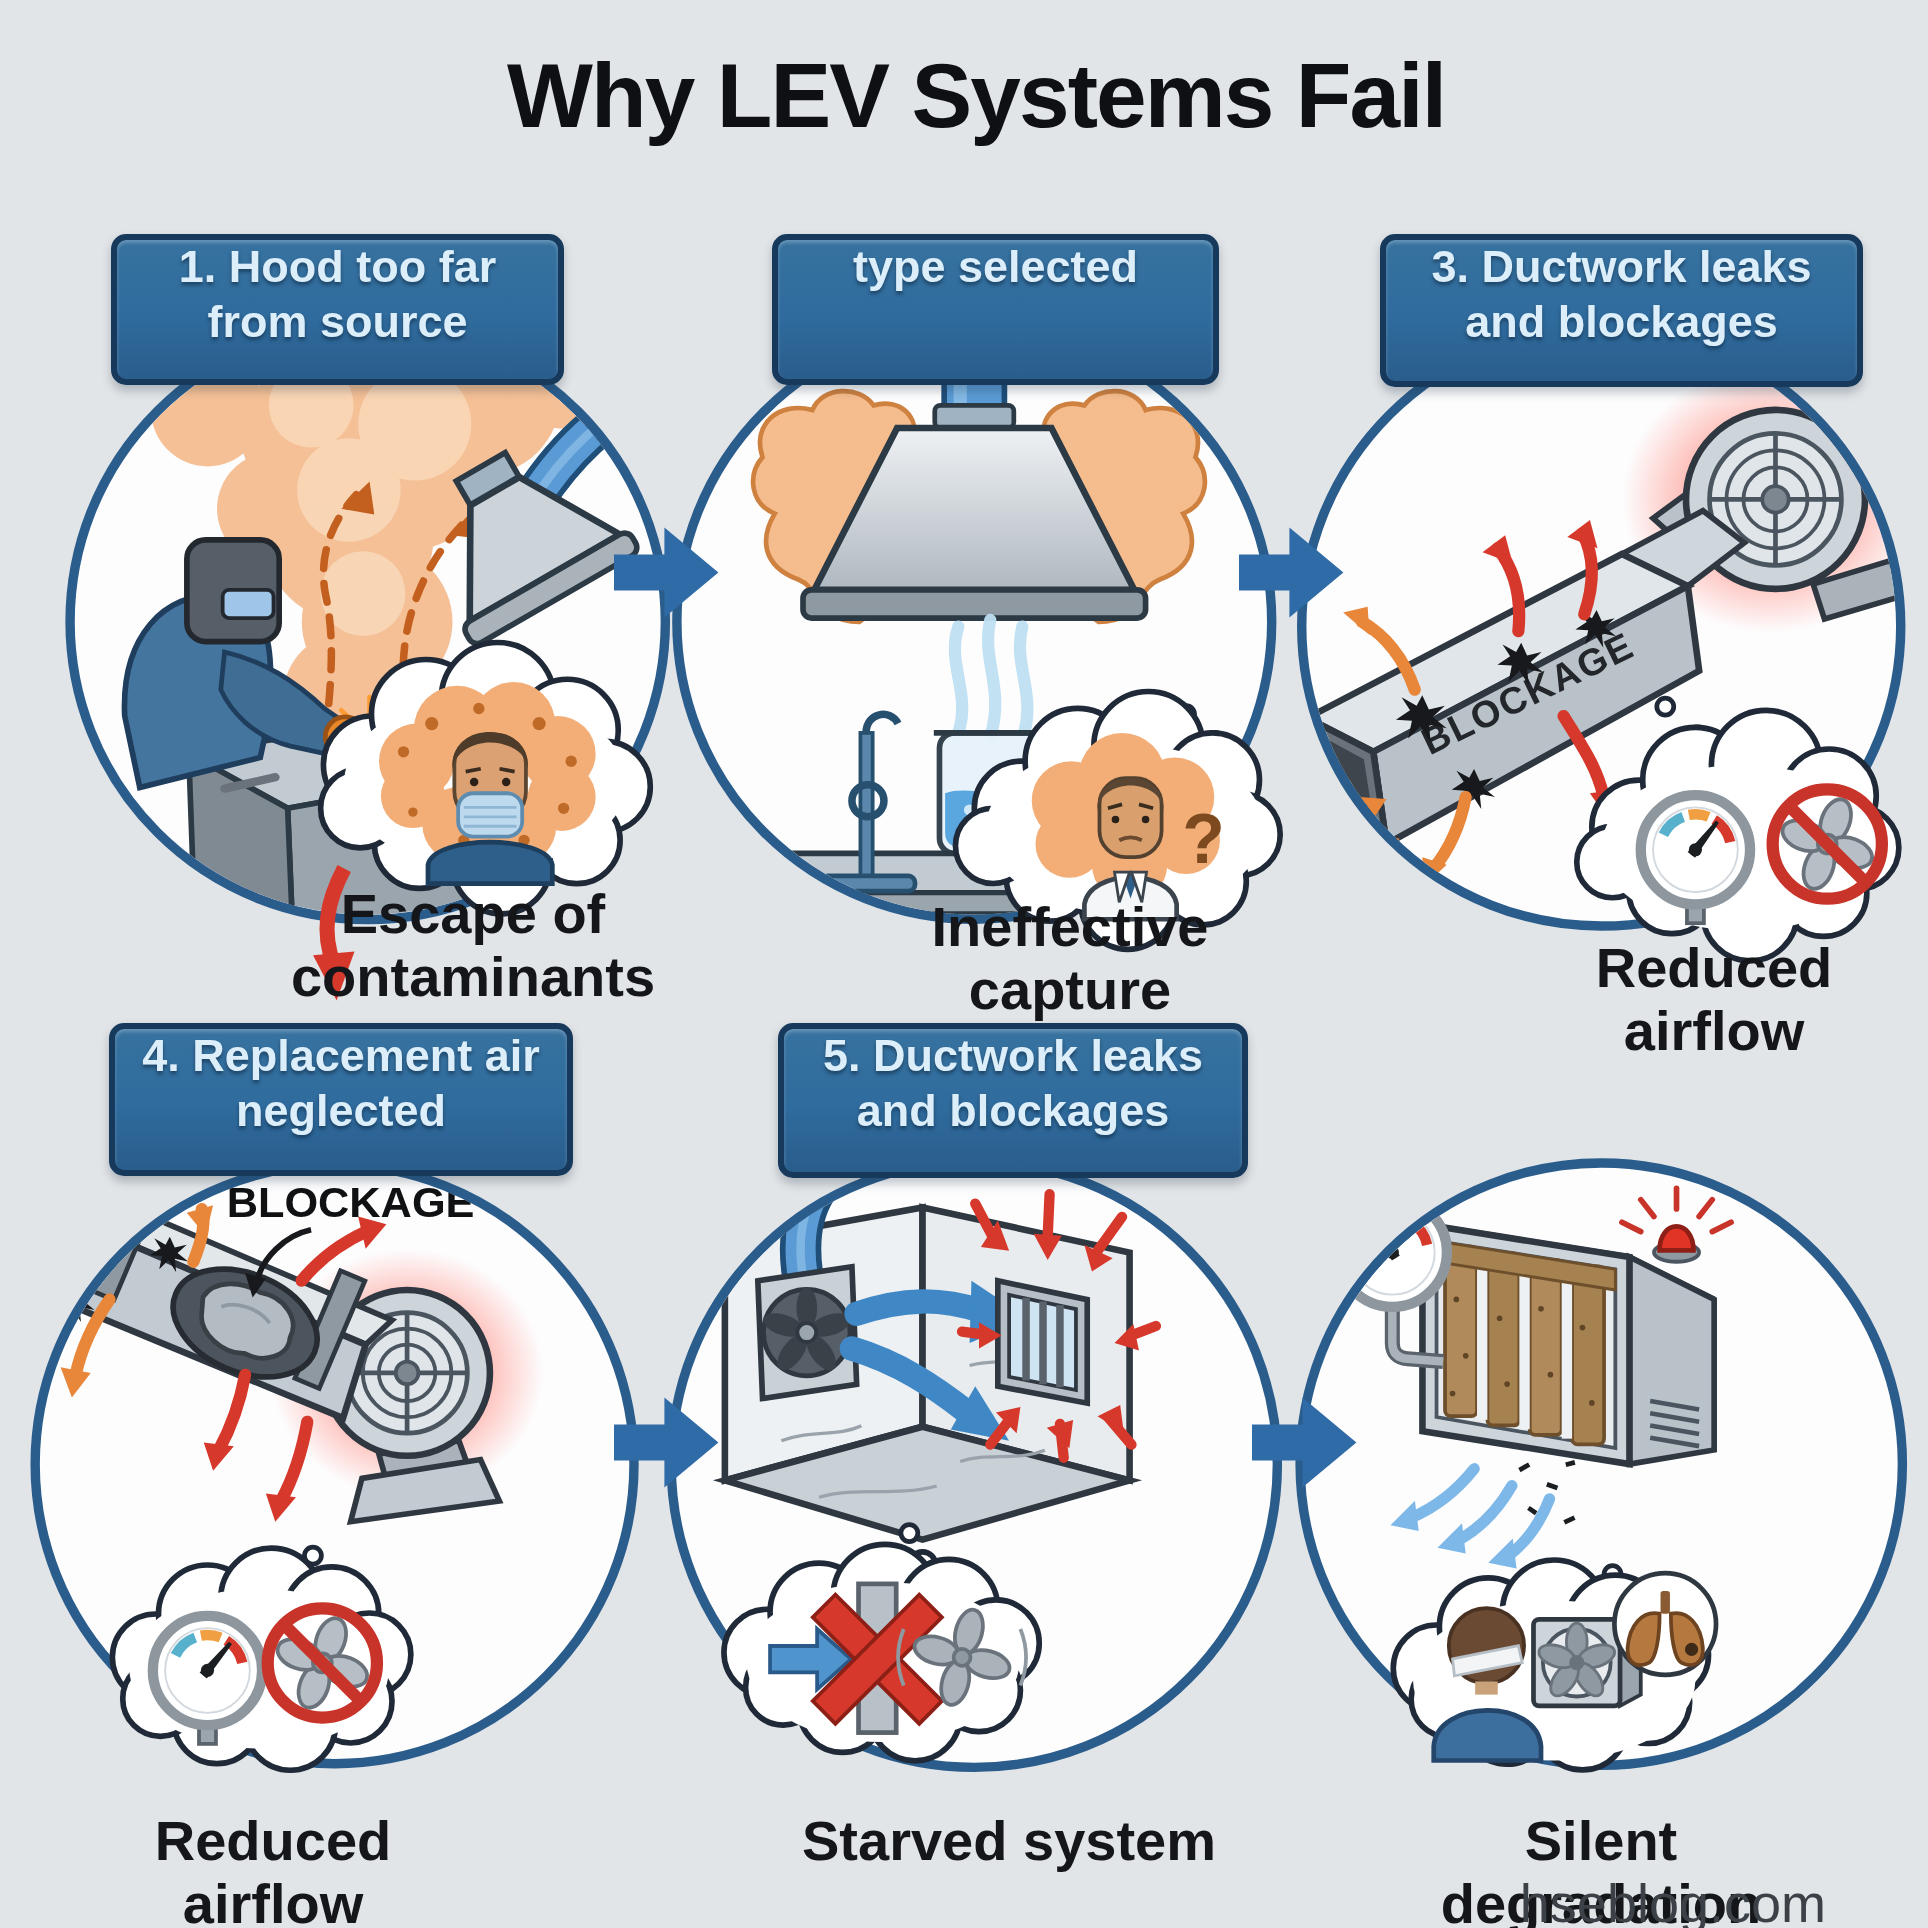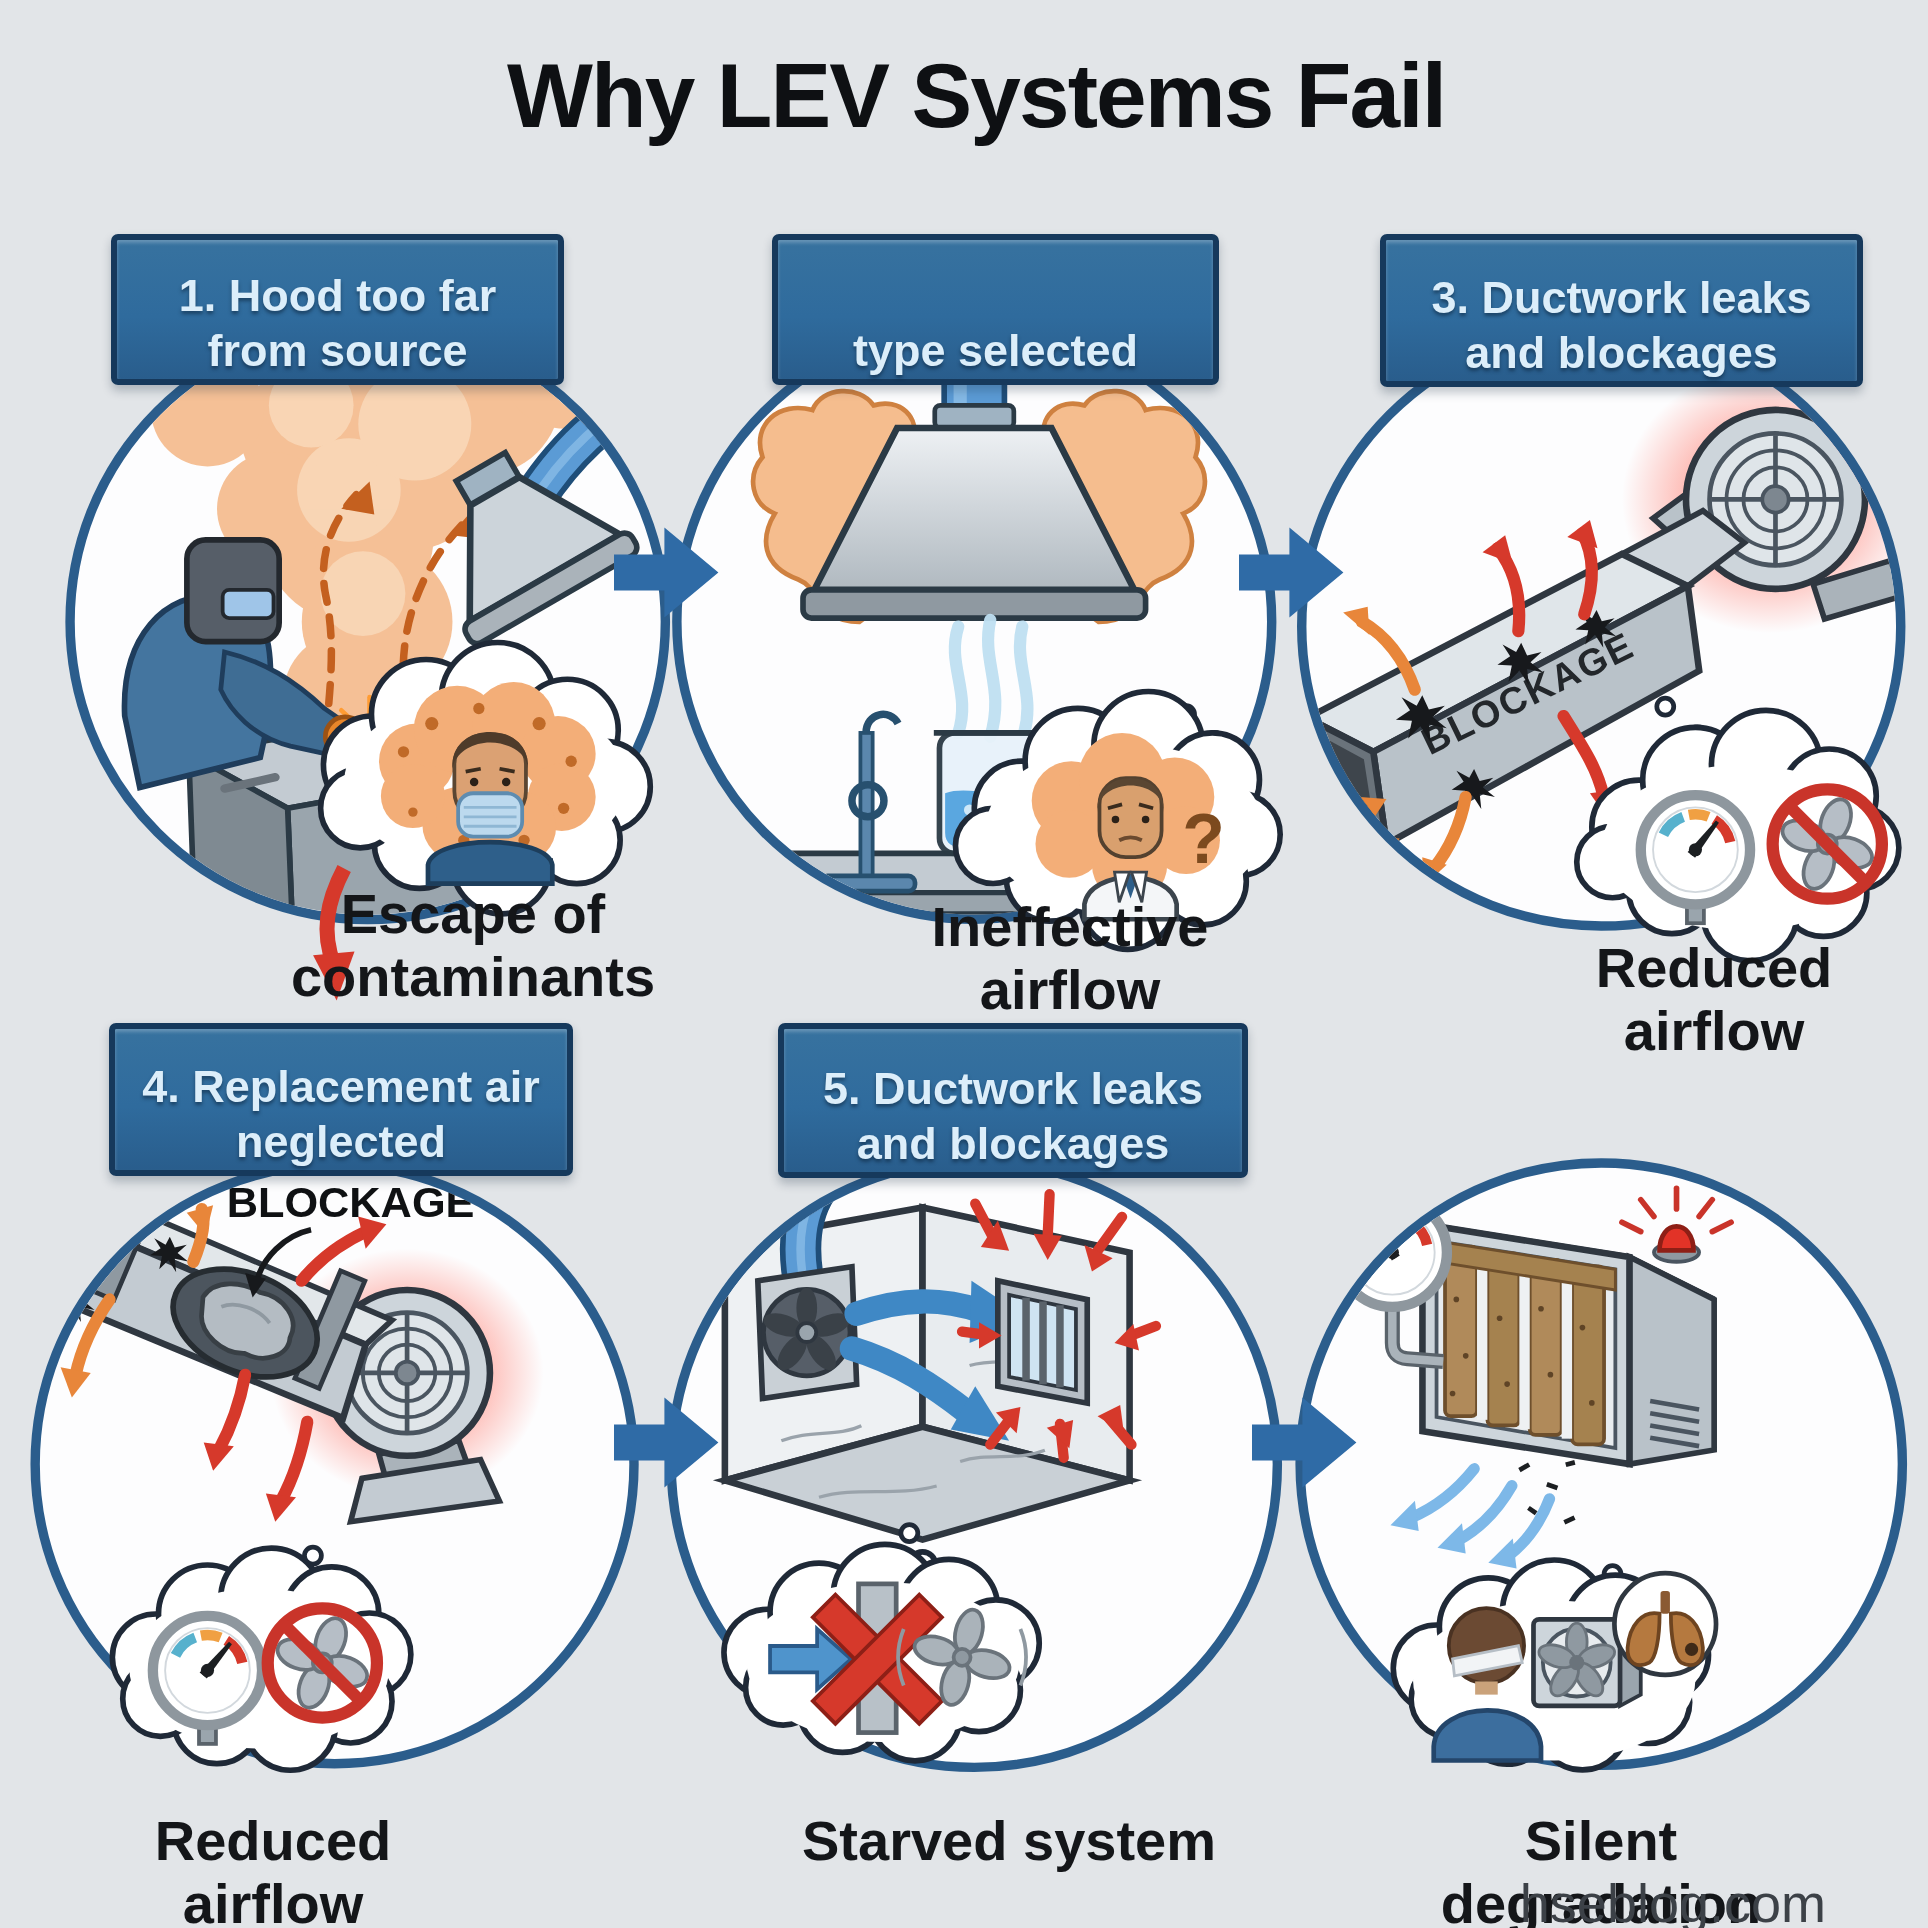--- a/index.html
+++ b/index.html
@@ -1,22 +1,22 @@
 <!DOCTYPE html>
 <html style="--background: #e2e5e8; --title-text: #0e1013; --header-fill: #2f6b9d; --header-border: #16395c; --header-text: #dceefa; --circle-fill: #fdfdfe; --circle-border: #2b5d8c; --flow-arrow: #2f6ba6; --caption-text: #141619; --alert-red: #d6392b; --warn-orange: #e8863a; --fume-orange: #f5bd8e; --duct-gray: #c3cbd2; --watermark-text: #3c4147;font-size:15px"><head>
 <meta charset="utf-8">
 <style>
   html,body{margin:0;padding:0;}
   body{font-family:"Liberation Sans",sans-serif;}
   .canvas{position:relative;width:1928px;height:1928px;background:var(--background,#e2e5e8);overflow:hidden;}
   .page-title{position:absolute;left:0;top:32px;width:1928px;text-align:center;margin:12px;
     font-size:91px;font-weight:700;letter-spacing:-1.9px;color:var(--title-text,#0e1013);}
-  .hdr{position:absolute;display:flex;flex-direction:column;justify-content:flex-end;align-items:center;
+  .hdr{position:absolute;display:flex;flex-direction:column;justify-content:flex-start;align-items:center;
     background:linear-gradient(180deg,#37729f 0%,var(--header-fill,#2f6b9d) 55%,#295d8c 100%);
-    border:6.6px solid var(--header-border,#16395c);border-radius:7px;
+    border:6.6px solid var(--header-border,#16395c);border-radius:15px;
     box-shadow:0 5.6px 9.4px rgba(20,40,60,.25), inset 0 2.8px 3.8px rgba(255,255,255,.25);
     color:var(--header-text,#dceefa);font-weight:700;font-size:45px;line-height:1.22;text-align:center;
     text-shadow:0 2.8px 3.8px rgba(8,28,48,.5);z-index:5;}
   .hdr span{display:block;}
   .cap{position:absolute;text-align:center;font-weight:700;font-size:56px;line-height:1.12;
     color:var(--caption-text,#141619);z-index:6;}
   .cap span{display:block;}
   .panel-svg{position:absolute;z-index:2;}
   .flow{position:absolute;z-index:4;}
   .watermark{position:absolute;left:1412px;top:1872px;width:414px;text-align:right;
@@ -768,21 +768,21 @@
   <svg class="flow" style="left:1252px;top:1386px;" width="108" height="113" viewBox="0 0 120 120">
     <polygon points="0,40 56,40 56,10 116,60 56,110 56,80 0,80" style="fill:var(--flow-arrow,#2f6ba6)"></polygon>
   </svg>
 
   <div class="cap" style="left:266px;top:883px;width:414px;">
     <span>Escape of</span>
     <span>contaminants</span>
   </div>
   <div class="cap" style="left:863px;top:896px;width:414px;">
     <span>Ineffective</span>
-    <span>airflow</span>
+    <span>capture</span>
   </div>
   <div class="cap" style="left:1507px;top:937px;width:414px;">
     <span>Reduced airflow</span>
   </div>
   <div class="cap" style="left:66px;top:1810px;width:414px;">
     <span>Reduced airflow</span>
   </div>
   <div class="cap" style="left:802px;top:1810px;width:414px;">
     <span>Starved system</span>
   </div>

